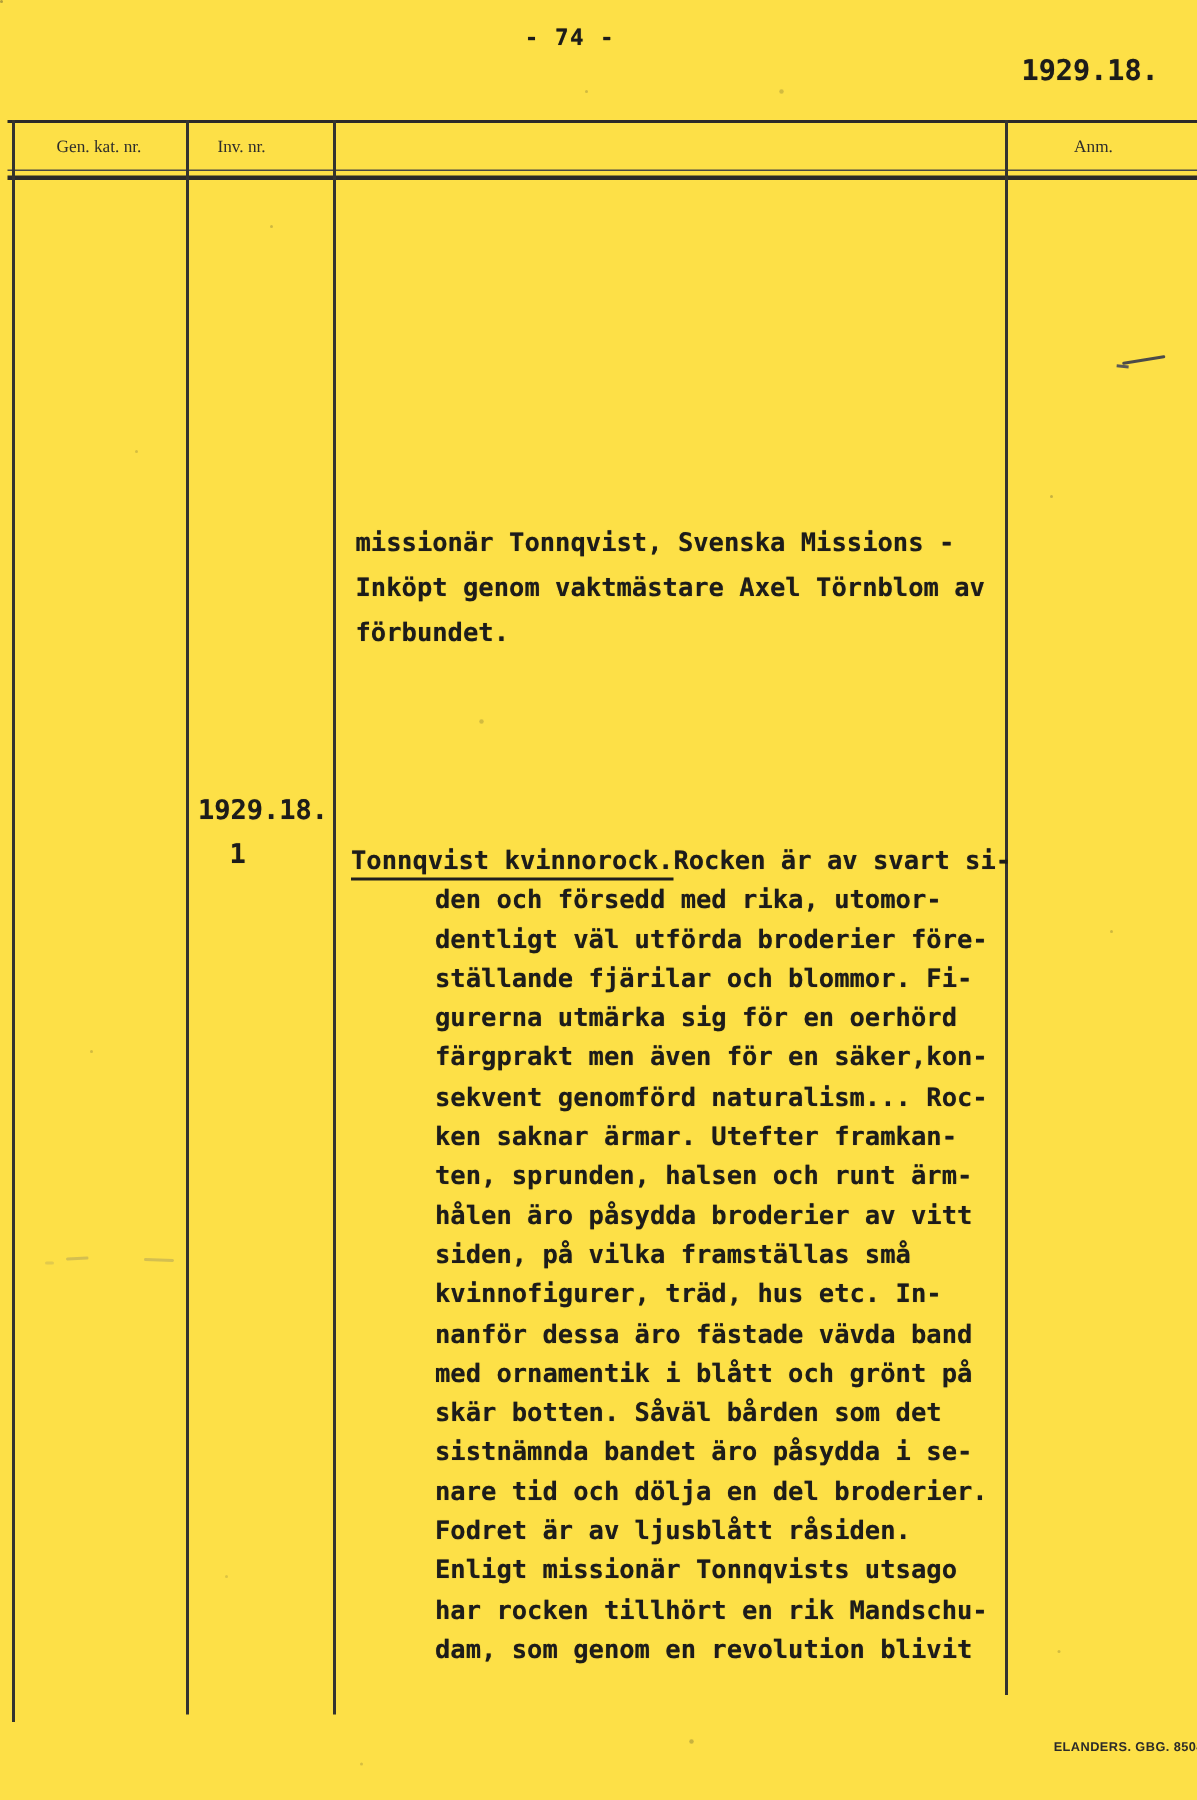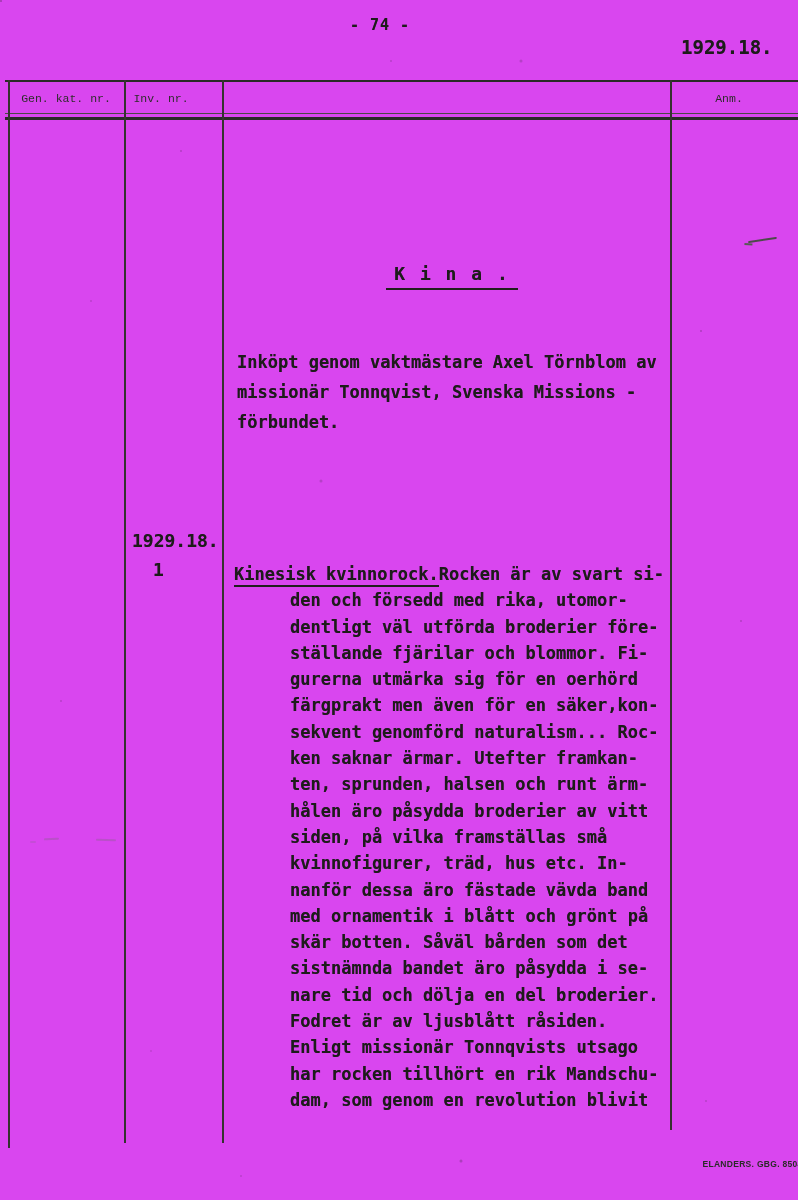--- a/index.html
+++ b/index.html
@@ -1,20 +1,20 @@
 <!DOCTYPE html>
 <html><head>
 <meta charset="utf-8">
 <style>
   html,body{margin:0;padding:0;background:#e8e8e6;}
   .page{
     position:relative;
     width:798px;height:1200px;
     margin:0 auto;
-    background:#d946ef;
+    background:#fde047;
     overflow:hidden;
     font-family:"DejaVu Sans Mono","Liberation Mono",monospace;
     color:#1c1c1c;
   }
   
   .tw{
     font-family:"DejaVu Sans Mono","Liberation Mono",monospace;
     font-weight:700;
     color:#1d1c1a;
     text-shadow:0 0 0.5px rgba(20,20,20,.55);
@@ -29,21 +29,21 @@
   .rule-mid-thin{left:5px;top:113px;width:793px;height:1px;background:#4a4946;}
   .rule-mid-thick{left:5px;top:117px;width:793px;height:3px;}
   .vline{position:absolute;top:80px;background:#34332f;width:2px;}
   .v-left{left:8px;height:1068px;}
   .v-col1{left:124px;height:1063px;width:1.5px;}
   .v-col2{left:222px;height:1063px;width:1.5px;}
   .v-col3{left:670px;height:1050px;width:1.5px;}
   
   .col-label{
     position:absolute;top:92px;height:18px;
-    font-family:Liberation Mono, monospace;
+    font-family:Liberation Serif, serif;
     font-size:11.5px;color:#2e2d2b;text-align:center;
   }
   .lbl-genkat{left:8px;width:116px;}
   .lbl-invnr{left:124px;width:74px;}
   .lbl-anm{left:670px;width:118px;}
   
   .item-ref{position:absolute;top:197px;left:222px;width:460px;text-align:center;font-size:17px;}
   .country{position:absolute;top:263px;left:222px;width:460px;text-align:center;font-size:18px;}
   .country .u{border-bottom:2.5px solid #201f1d;padding:0 8px 4px 8px;letter-spacing:2px;}
   .provenance{position:absolute;top:347px;left:237px;width:430px;font-size:17px;line-height:30px;}
@@ -93,34 +93,31 @@
   <div class="hline rule-mid-thick"></div>
   <div class="vline v-left"></div>
   <div class="vline v-col1"></div>
   <div class="vline v-col2"></div>
   <div class="vline v-col3"></div>
 
   <div class="col-label lbl-genkat">Gen. kat. nr.</div>
   <div class="col-label lbl-invnr">Inv. nr.</div>
   <div class="col-label lbl-anm">Anm.</div>
 
-  <div class="tw country">
-    <span class="u">K i n a .</span>
-  </div>
   <div class="tw provenance">
+      <p>missionär Tonnqvist, Svenska Missions -</p>
       <p>Inköpt genom vaktmästare Axel Törnblom av</p>
-      <p>missionär Tonnqvist, Svenska Missions -</p>
       <p>förbundet.</p>
     </div>
 
   <div class="tw inv-ref">1929.18.</div>
   <div class="tw inv-no">1</div>
 
   <div class="tw desc">
-    <p class="first"><span class="title-u">Kinesisk kvinnorock.</span><span>Rocken är av svart si-</span></p>
+    <p class="first"><span class="title-u">Tonnqvist kvinnorock.</span><span>Rocken är av svart si-</span></p>
     <span><p>den och försedd med rika, utomor-</p><p>dentligt väl utförda broderier före-</p><p>ställande fjärilar och blommor. Fi-</p><p>gurerna utmärka sig för en oerhörd</p><p>färgprakt men även för en säker,kon-</p><p>sekvent genomförd naturalism... Roc-</p><p>ken saknar ärmar. Utefter framkan-</p><p>ten, sprunden, halsen och runt ärm-</p><p>hålen äro påsydda broderier av vitt</p><p>siden, på vilka framställas små</p><p>kvinnofigurer, träd, hus etc. In-</p><p>nanför dessa äro fästade vävda band</p><p>med ornamentik i blått och grönt på</p><p>skär botten. Såväl bården som det</p><p>sistnämnda bandet äro påsydda i se-</p><p>nare tid och dölja en del broderier.</p><p>Fodret är av ljusblått råsiden.</p><p>Enligt missionär Tonnqvists utsago</p><p>har rocken tillhört en rik Mandschu-</p><p>dam, som genom en revolution blivit</p></span>
   </div>
 
   <div class="pencil-mark"></div>
   <div class="smudge smudge-1"></div>
   <div class="smudge smudge-2"></div>
   <div class="smudge smudge-3"></div>
 
   <div class="printer-mark">ELANDERS. GBG. 8504. 5. 65.</div>
 

